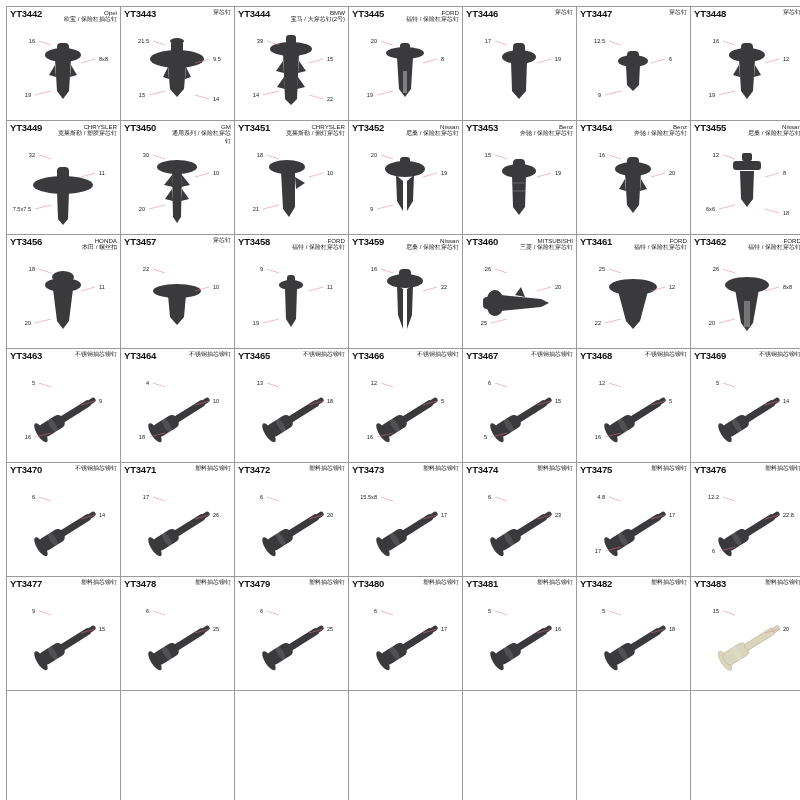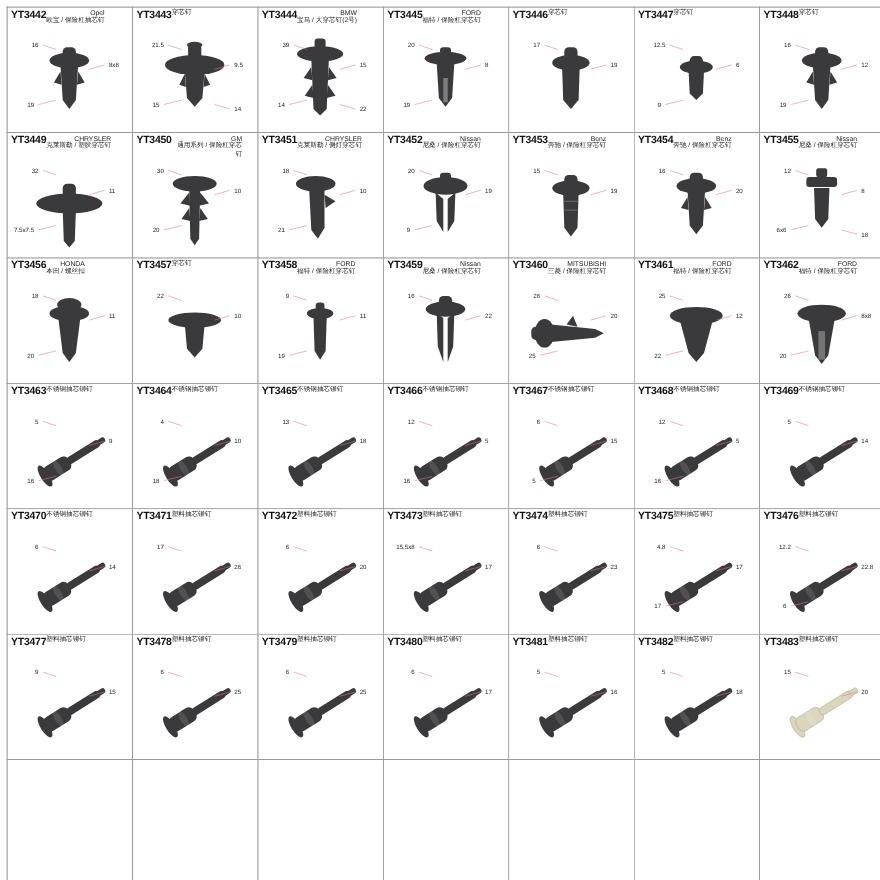--- a/index.html
+++ b/index.html
@@ -30,20 +30,21 @@
     width: 113px;
     height: 113px;
     vertical-align: top;
     padding: 0;
     position: relative;
     background: #fff;
   }
   .cellhead {
     display: flex;
     align-items: flex-start;
+    justify-content: space-between;
     padding: 2px 3px 0 3px;
     height: 22px;
     box-sizing: border-box;
   }
   .code {
     font-size: 9.5px;
     font-weight: bold;
     color: #111;
     letter-spacing: -0.2px;
     white-space: nowrap;

